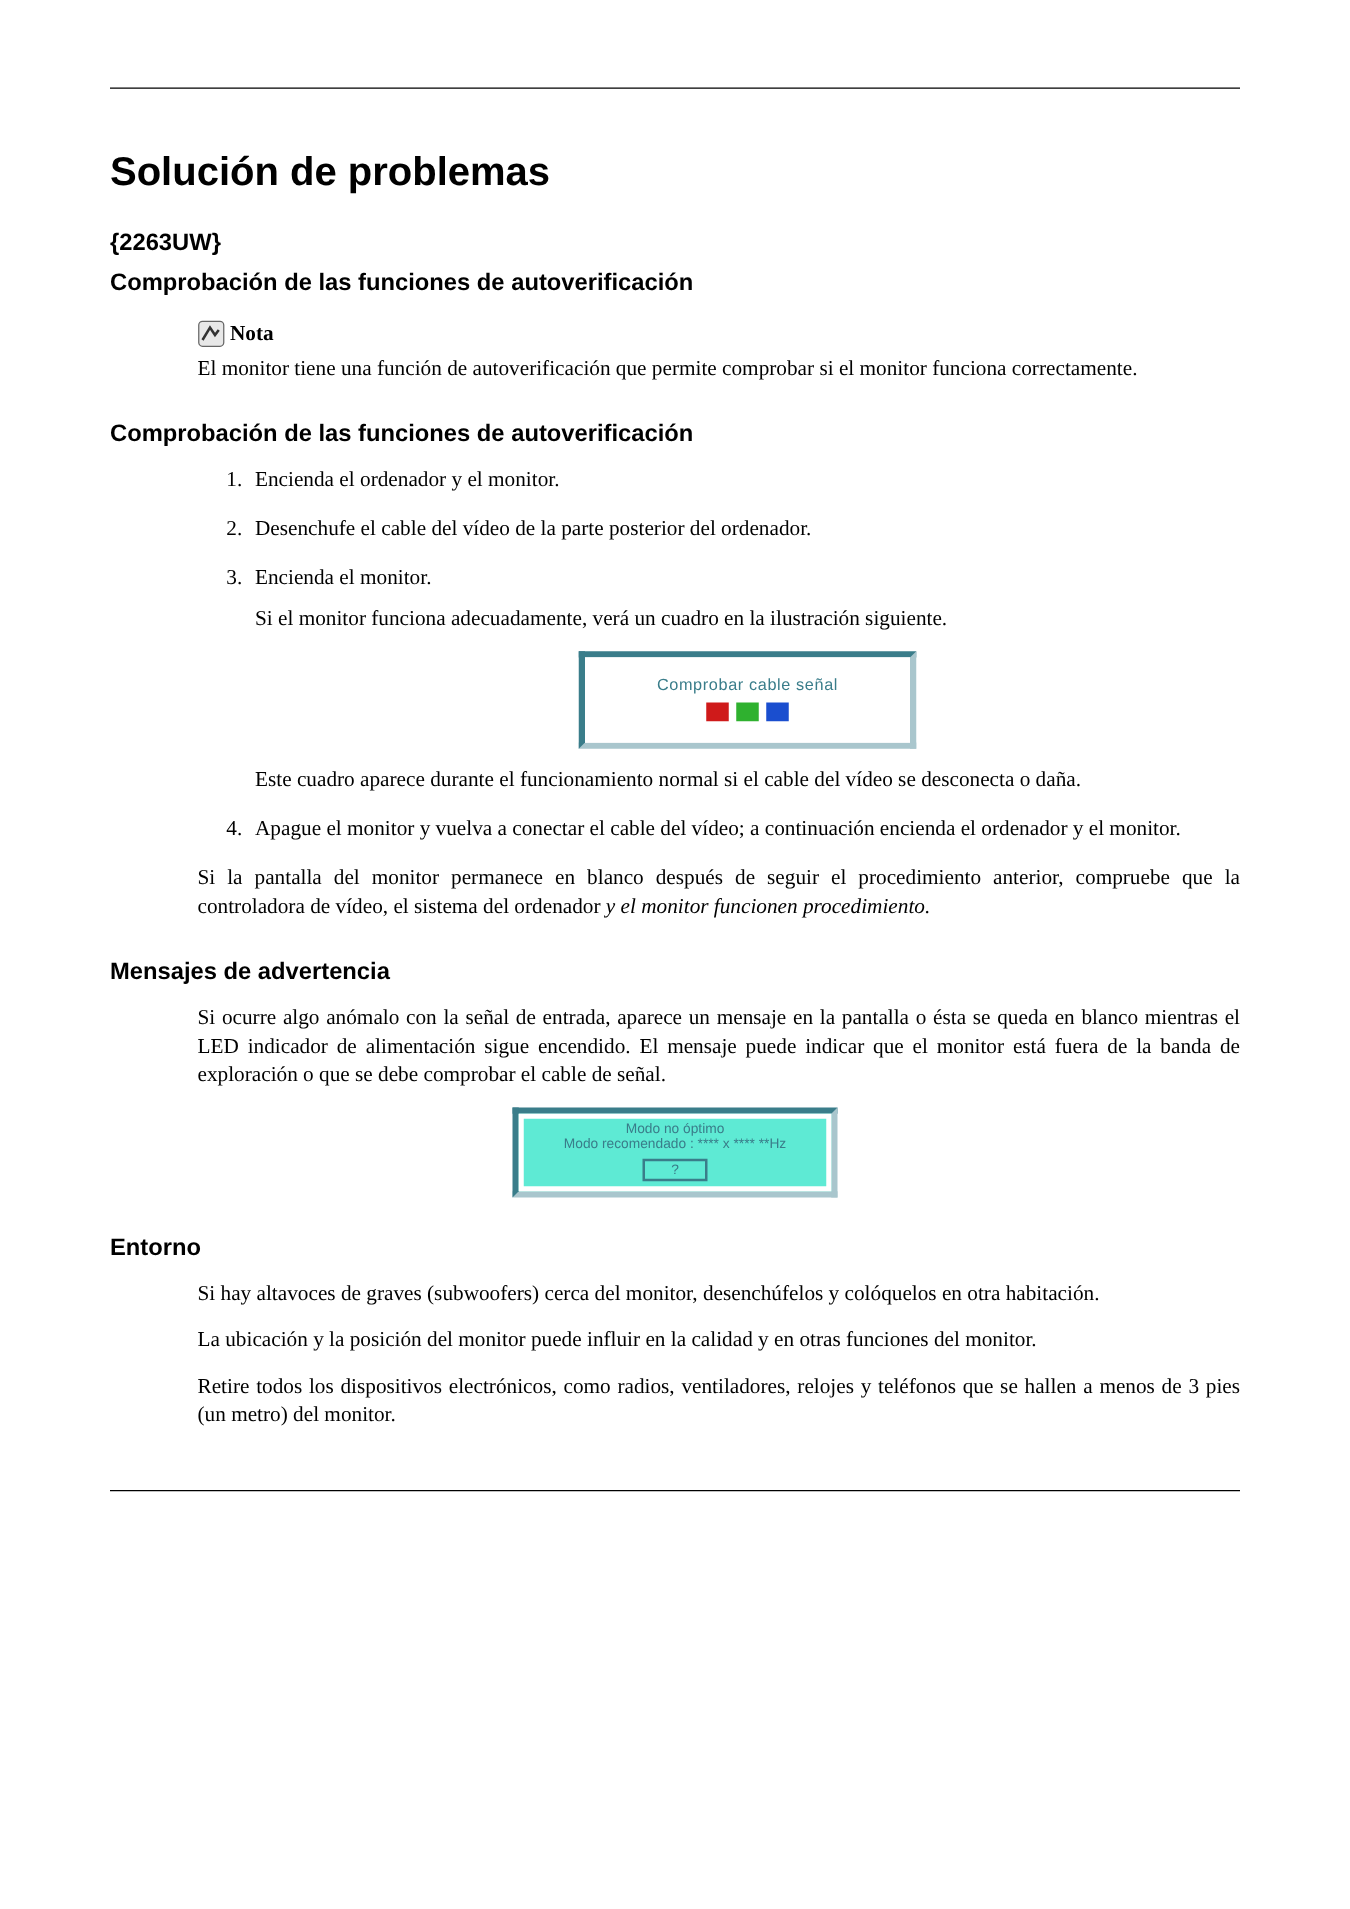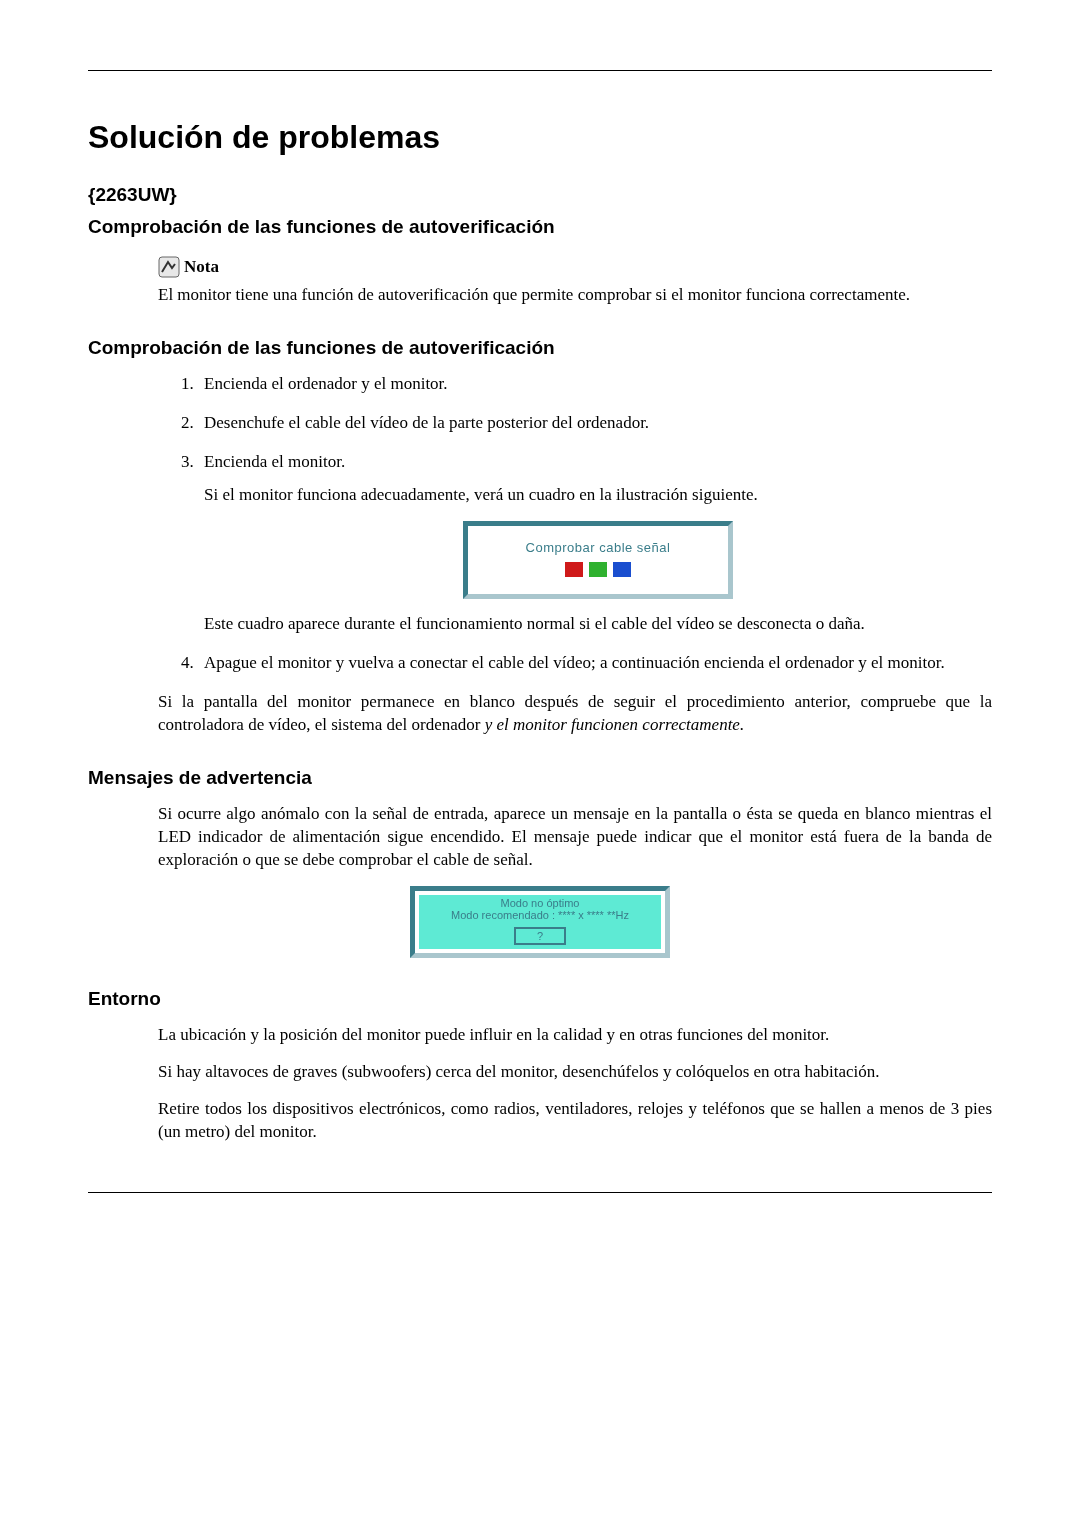--- a/index.html
+++ b/index.html
@@ -217,21 +217,21 @@
           </div>
         </div>
       </div>
       <div class="inner-p">Este cuadro aparece durante el funcionamiento normal si el cable del vídeo se desconecta o daña.</div>
     </li>
     <li>Apague el monitor y vuelva a conectar el cable del vídeo; a continuación encienda el ordenador y el monitor.</li>
   </ol>
 
   <div class="body-indent">
     <p>
-      <span>Si la pantalla del monitor permanece en blanco después de seguir el procedimiento anterior, compruebe que la controladora de vídeo, el sistema del ordenador </span><span class="italic-span">y el monitor funcionen correctamente.</span>
+      <span>Si la pantalla del monitor permanece en blanco después de seguir el procedimiento anterior, compruebe que la controladora de vídeo, el sistema del ordenador </span><span class="italic-span">y el monitor funcionen procedimiento.</span>
     </p>
   </div>
 
   <h3 class="section">Mensajes de advertencia</h3>
   <div class="body-indent">
     <p>Si ocurre algo anómalo con la señal de entrada, aparece un mensaje en la pantalla o ésta se queda en blanco mientras el LED indicador de alimentación sigue encendido. El mensaje puede indicar que el monitor está fuera de la banda de exploración o que se debe comprobar el cable de señal.</p>
   </div>
 
   <div class="fig-wrap">
     <div class="osd-box2">
@@ -240,19 +240,19 @@
           <div class="osd2-line1">Modo no óptimo</div>
           <div class="osd2-line2">Modo recomendado : **** x ****  **Hz</div>
           <div class="osd2-btn">?</div>
         </div>
       </div>
     </div>
   </div>
 
   <h3 class="section">Entorno</h3>
   <div class="body-indent">
+    <p>Si hay altavoces de graves (subwoofers) cerca del monitor, desenchúfelos y colóquelos en otra habitación.</p>
     <p>La ubicación y la posición del monitor puede influir en la calidad y en otras funciones del monitor.</p>
-    <p>Si hay altavoces de graves (subwoofers) cerca del monitor, desenchúfelos y colóquelos en otra habitación.</p>
     <p>Retire todos los dispositivos electrónicos, como radios, ventiladores, relojes y teléfonos que se hallen a menos de 3 pies (un metro) del monitor.</p>
   </div>
 
   <div class="bottom-rule"></div>
 </div>
 
 </body></html>

